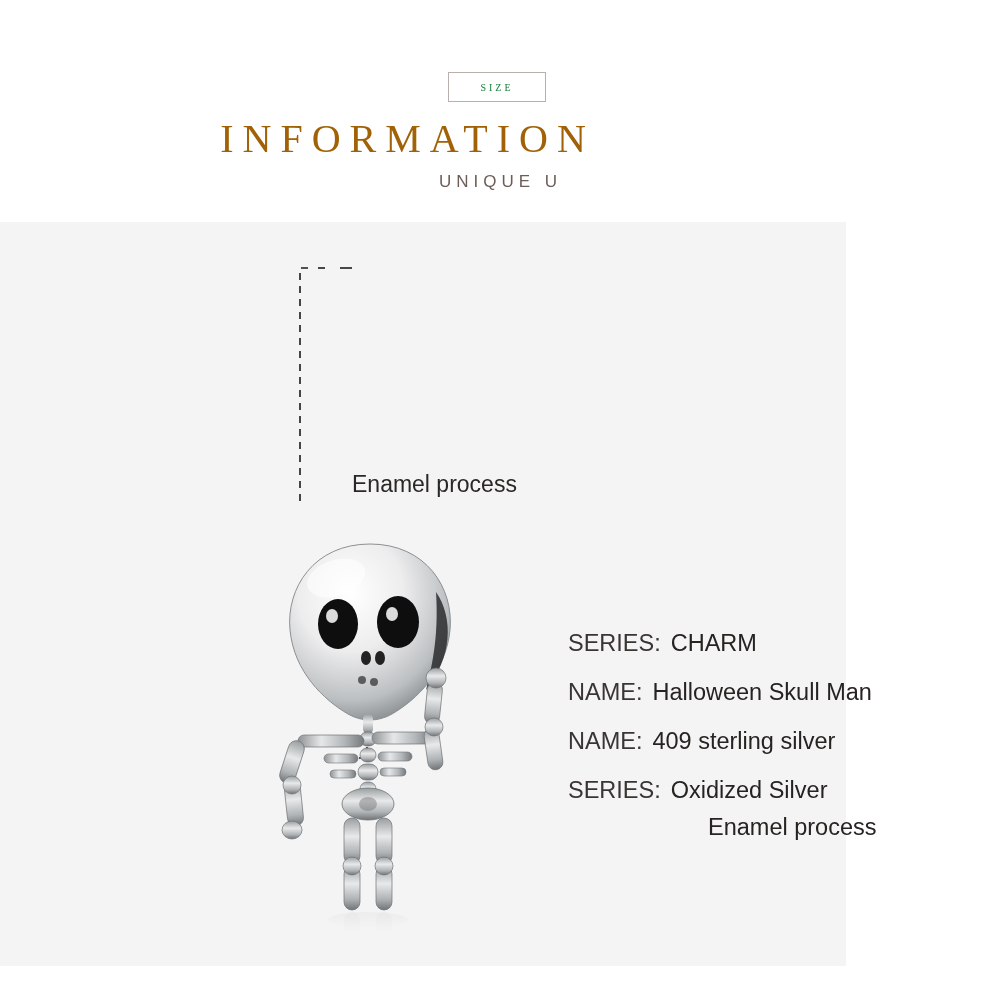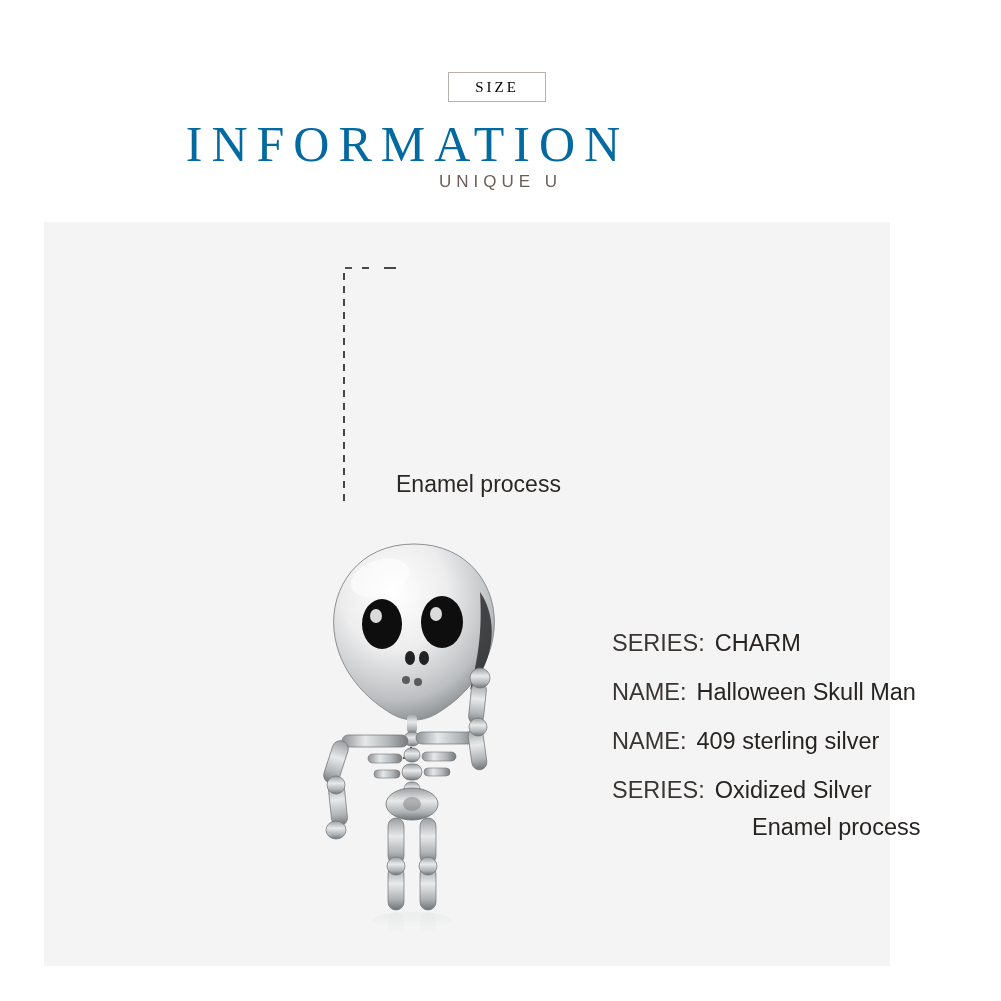--- a/index.html
+++ b/index.html
@@ -34,35 +34,35 @@
     left: 448px;
     top: 72px;
     width: 96px;
     height: 28px;
     border: 1px solid #b9b0ab;
     display: flex;
     align-items: center;
     justify-content: center;
   }
   .size-box span {
-    font-size: 15px;
+    font-size: 10px;
     letter-spacing: 3px;
-    color: #000000;
+    color: #15803d;
     font-family: "Liberation Serif", serif;
   }
   .info-title {
     position: absolute;
     left: 0;
     top: 115px;
     width: 815px;
     text-align: center;
     font-family: "Liberation Serif", serif;
-    font-size: 50px;
+    font-size: 40px;
     letter-spacing: 9px;
-    color: #0369a1;
+    color: #a16207;
   }
   .info-sub {
     position: absolute;
     left: 0;
     top: 172px;
     width: 1001px;
     text-align: center;
     font-family: Liberation Sans, sans-serif;
     font-size: 17px;
     letter-spacing: 5px;
@@ -70,21 +70,20 @@
   }
 
   
   .panel {
     position: absolute;
     top: 222px;
     left: 0;
     width: 846px;
     height: 744px;
     background: #f4f4f4;
-    margin-left: 44px;
   }
   .footer-strip {
     position: absolute;
     top: 966px;
     left: 0;
     width: 1001px;
     height: 35px;
     background: #ffffff;
   }
 

